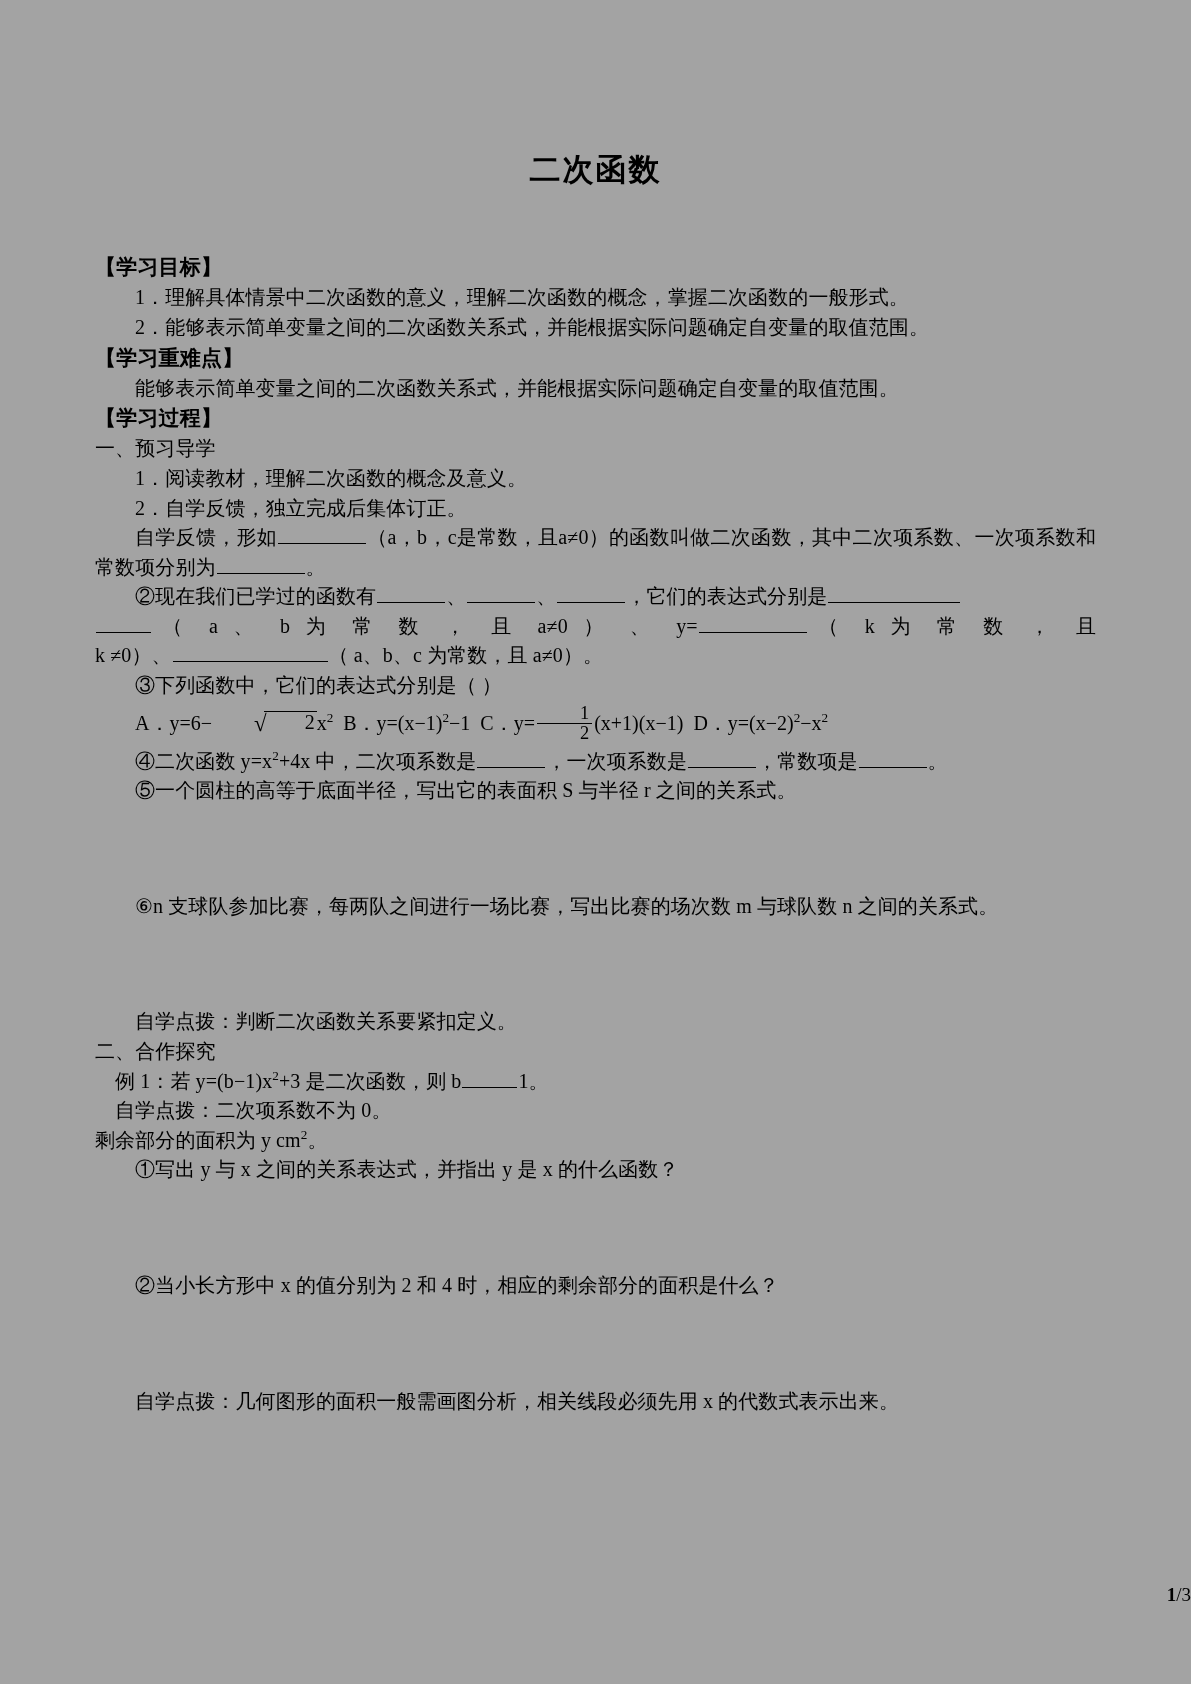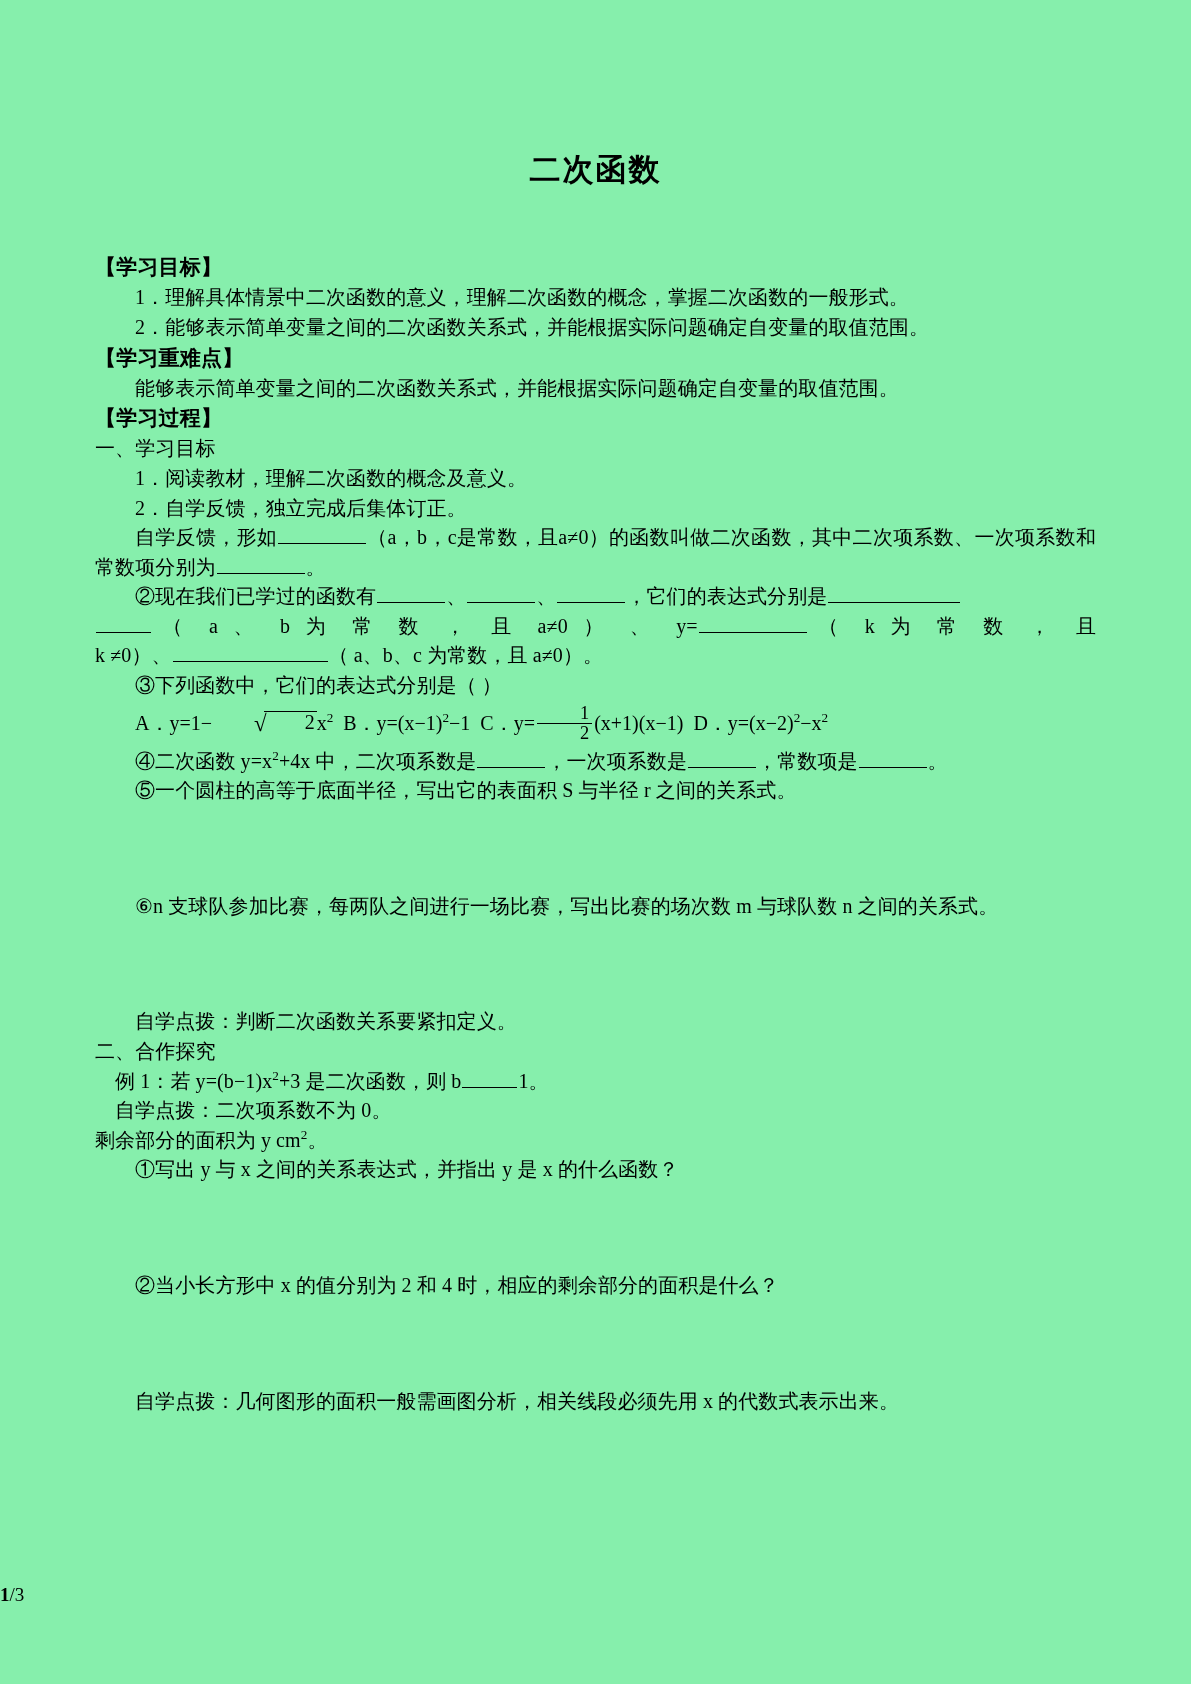--- a/index.html
+++ b/index.html
@@ -9,21 +9,21 @@
   }
   body {
     font-family: "Liberation Serif", "DejaVu Serif", serif;
     color: #000000;
   }
   .page {
     position: relative;
     width: 1191px;
     height: 1684px;
     margin: 0 auto;
-    background: #86efac;
+    background: #a3a3a3;
     box-sizing: border-box;
     padding: 0 95px;
     overflow: hidden;
   }
   .doc-title {
     text-align: center;
     font-size: 31px;
     font-weight: bold;
     letter-spacing: 2px;
     margin: 0;
@@ -114,21 +114,21 @@
     border-top: 1.4px solid #000;
     padding: 0 3px;
   }
   .gap-xl { height: 86px; }
 
   .footer {
     position: absolute;
     left: 0;
     right: 0;
     bottom: 78px;
-    text-align: left;
+    text-align: right;
     font-size: 19px;
     font-weight: bold;
   }
   .footer .sep { font-weight: normal; }
 </style>
 </head>
 <body>
 
 <div class="page">
 
@@ -137,36 +137,36 @@
   <div class="spacer-after-title"></div>
 
   <p class="section-head">【学习目标】</p>
   <p class="line indent2">1．理解具体情景中二次函数的意义，理解二次函数的概念，掌握二次函数的一般形式。</p>
   <p class="line indent2">2．能够表示简单变量之间的二次函数关系式，并能根据实际问题确定自变量的取值范围。</p>
 
   <p class="section-head">【学习重难点】</p>
   <p class="line indent2">能够表示简单变量之间的二次函数关系式，并能根据实际问题确定自变量的取值范围。</p>
 
   <p class="section-head">【学习过程】</p>
-  <p class="line noindent">一、学习目标</p>
+  <p class="line noindent">一、预习导学</p>
   <p class="line indent2">1．阅读教材，理解二次函数的概念及意义。</p>
   <p class="line indent2">2．自学反馈，独立完成后集体订正。</p>
 
   <p class="line indent2"><span>自学反馈，形如</span><span class="blank b-md"></span><span>（a，b，c是常数，且a≠0）的函数叫做二次函数，其中二次项系数、一次项系数和常数项分别为</span><span class="blank b-md"></span><span>。</span></p>
 
   <p class="line indent2"><span>②现在我们已学过的函数有</span><span class="blank b-sm"></span><span>、</span><span class="blank b-sm"></span><span>、</span><span class="blank b-sm"></span><span>，它们的表达式分别是</span><span class="blank b-xl"></span></p>
 
   <p class="line noindent justify-spread"><span class="blank b-xs"></span><span>（ a 、 b 为 常 数 ， 且 a≠0 ） 、 y=</span><span class="blank b-lg"></span><span>（ k 为 常 数 ， 且</span></p>
 
   <p class="line noindent"><span>k ≠0）、</span><span class="blank b-xxl"></span><span>（ a、b、c 为常数，且 a≠0）。</span></p>
 
   <p class="line indent2">③下列函数中，它们的表达式分别是（  ）</p>
 
   <p class="mathline">
-    <span>A．</span><span class="mi">y=1−</span><span class="radical"><span class="rad-sign">√</span><span class="rad-body">2</span></span><span class="mi">x</span><sup class="exp">2</sup>
+    <span>A．</span><span class="mi">y=6−</span><span class="radical"><span class="rad-sign">√</span><span class="rad-body">2</span></span><span class="mi">x</span><sup class="exp">2</sup>
     &nbsp;<span>B．</span><span class="mi">y=(x−1)</span><sup class="exp">2</sup><span class="mi">−1</span>
     &nbsp;<span>C．</span><span class="mi">y=</span><span class="frac"><span class="num">1</span><span class="den">2</span></span><span class="mi">(x+1)(x−1)</span>
     &nbsp;<span>D．</span><span class="mi">y=(x−2)</span><sup class="exp">2</sup><span class="mi">−x</span><sup class="exp">2</sup>
   </p>
 
   <p class="line indent2"><span>④二次函数 y=x</span><sup class="exp">2</sup><span>+4x 中，二次项系数是</span><span class="blank b-sm"></span><span>，一次项系数是</span><span class="blank b-sm"></span><span>，常数项是</span><span class="blank b-sm"></span><span>。</span></p>
 
   <p class="line indent2">⑤一个圆柱的高等于底面半径，写出它的表面积 S 与半径 r 之间的关系式。</p>
 
   <div class="gap-xl"></div>

